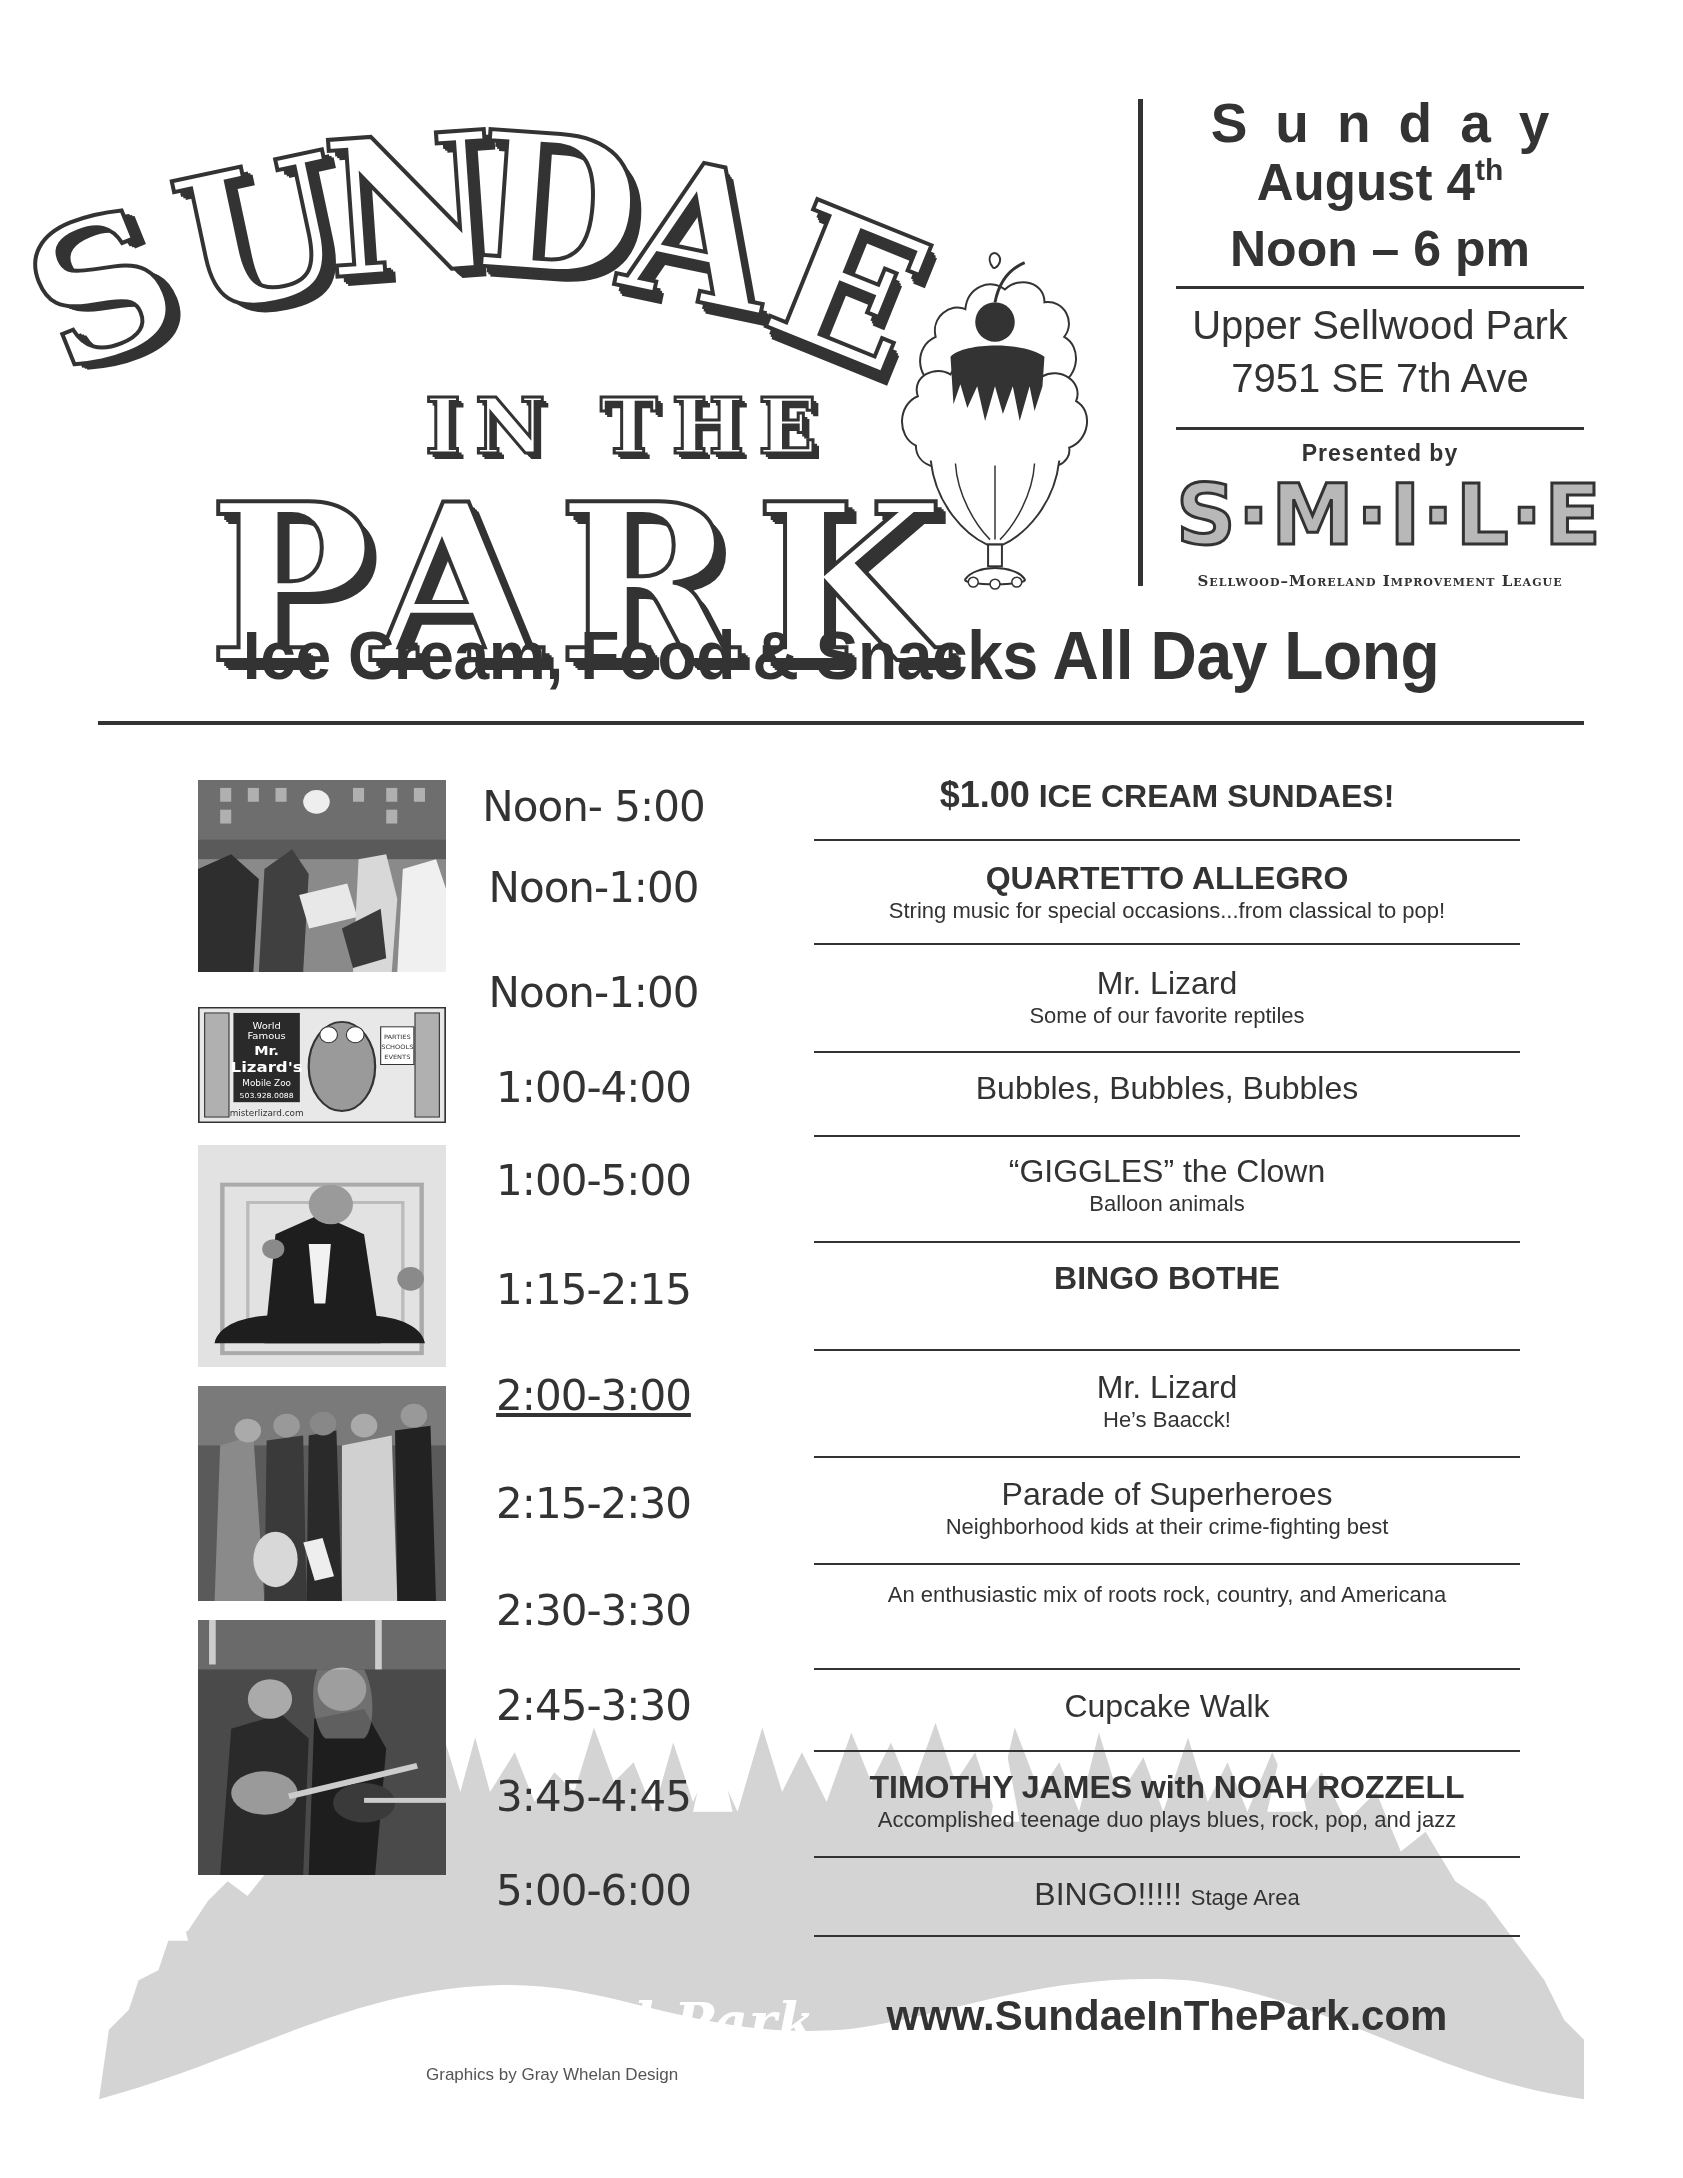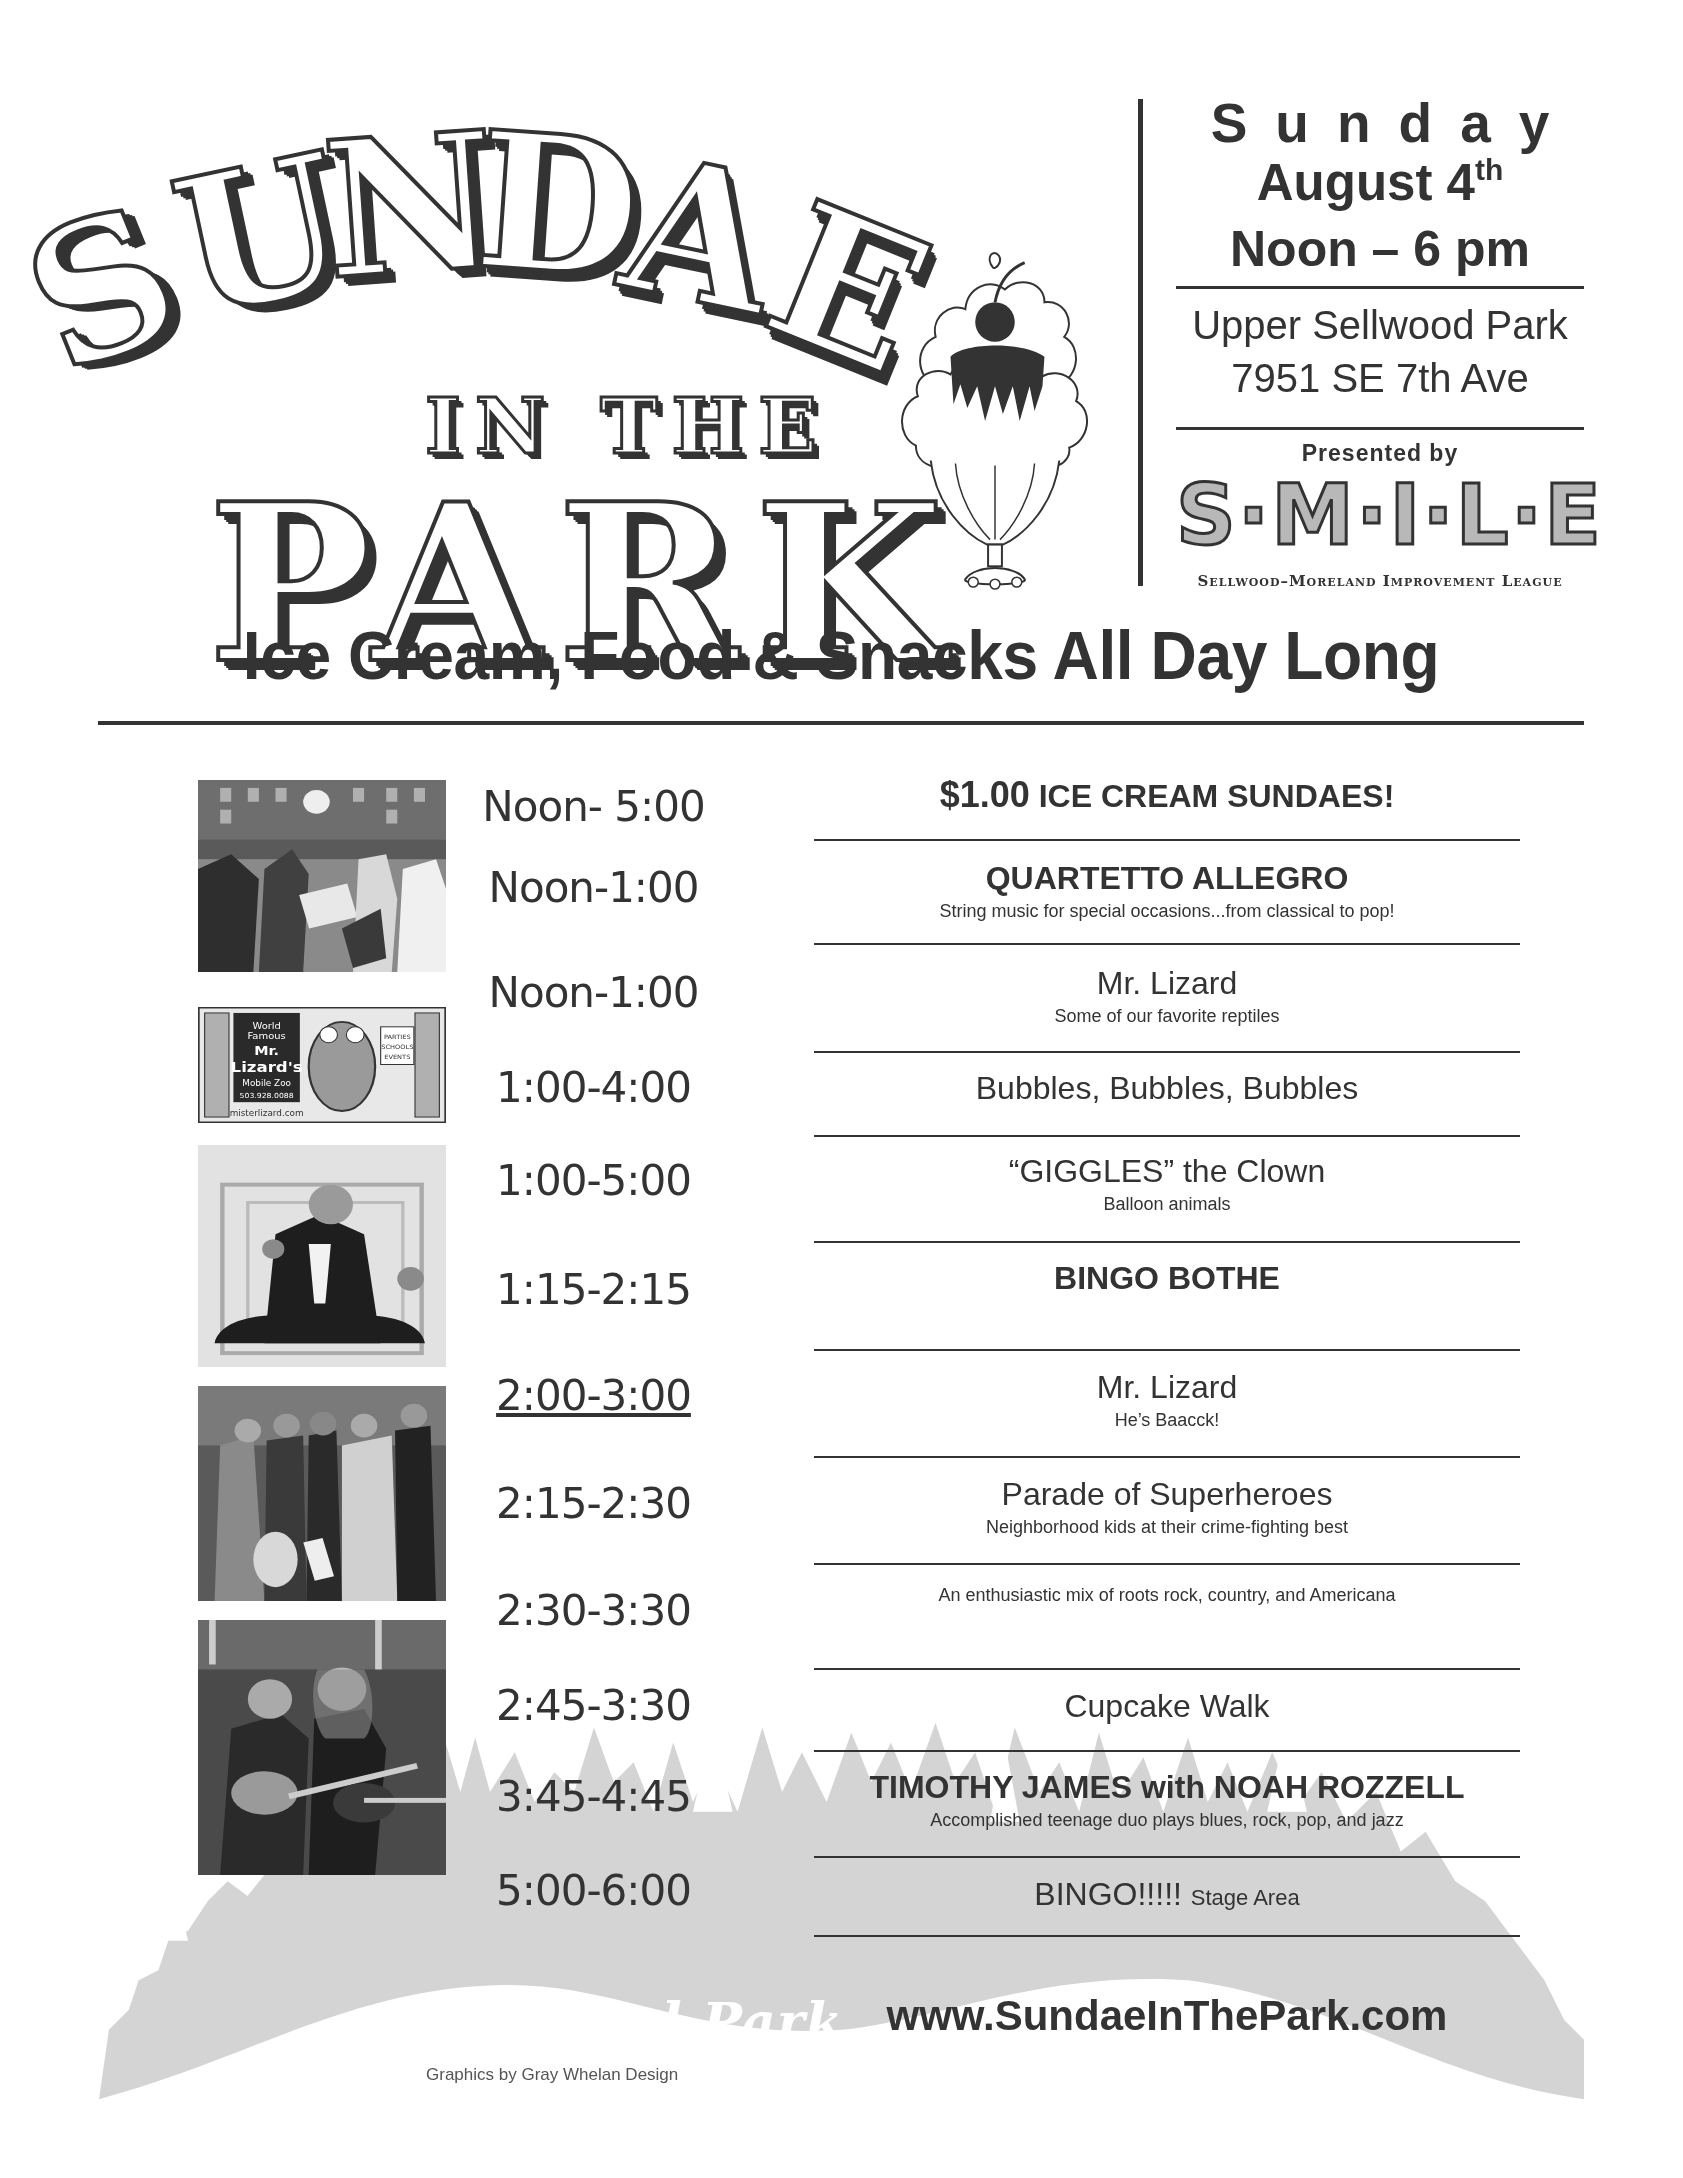--- a/index.html
+++ b/index.html
@@ -42,28 +42,28 @@
   .photo { position: absolute; left: 158px; width: 248px; overflow: hidden; margin-left: 40px; }
   .photo svg { width: 100%; height: 100%; display: block; }
 
   
   .time { position: absolute; left: 465px; width: 257px; text-align: center; font-size: 42px; color: #333;
           font-family: "DejaVu Sans", sans-serif; font-weight: normal; letter-spacing: -1px; }
   .event { position: absolute; left: 814px; width: 706px; text-align: center; color: #333; }
   .ev-title { font-size: 32px; line-height: 38px; }
   .ev-title.bold { font-weight: bold; }
   .ev-title .price { font-weight: bold; font-size: 36px; }
-  .ev-sub { font-size: 18px; line-height: 28px; }
+  .ev-sub { font-size: 22px; line-height: 28px; }
   .ev-sub-inline { font-size: 22px; }
   .rule { position: absolute; left: 814px; width: 706px; height: 2px; background: #333; }
 
   
   .trees { left: 99px; top: 1683px; width: 1485px; height: 436px; }
   .sellwood-park { left: 381px; top: 1990px; font-size: 53px; font-weight: bold; font-style: italic;
-                   color: #ffffff; font-family: "DejaVu Serif", serif; letter-spacing: 1px; margin-left: 28px; }
+                   color: #ffffff; font-family: "DejaVu Serif", serif; letter-spacing: 1px; }
   .website { left: 814px; width: 706px; text-align: center; top: 1992px; font-size: 42px; font-weight: bold; color: #333; }
   .credits { left: 426px; top: 2065px; font-size: 17px; color: #555; }
 </style>
 </head>
 <body>
 
 <div class="abs" style="left:59px;top:89px;width:842px;height:505px;">
   <div class="title-word" style="left:0;top:0;width:842px;height:277px;">
     <span class="sundae-letter" style="left:10px;top:99px;transform:rotate(-22deg);">S</span>
     <span class="sundae-letter" style="left:139px;top:50px;transform:rotate(-12deg);">U</span>

